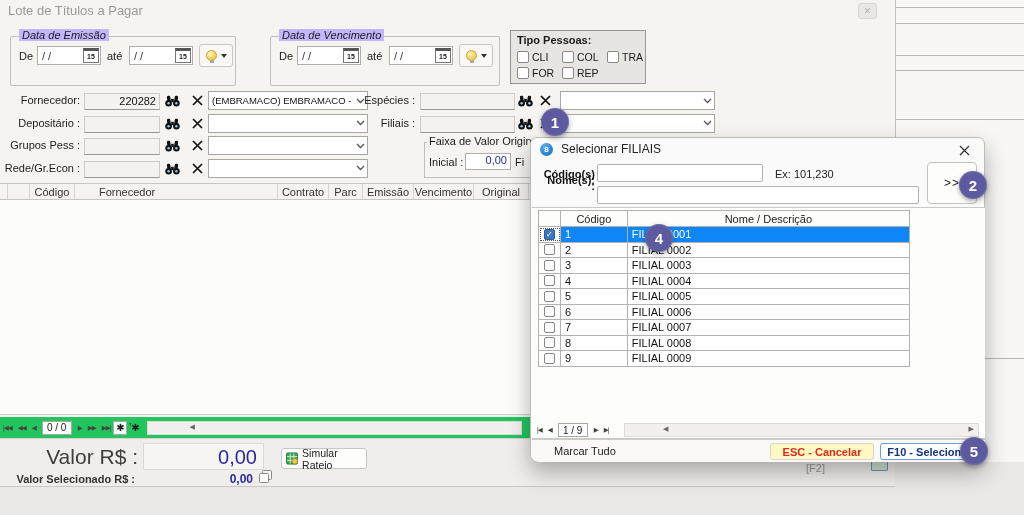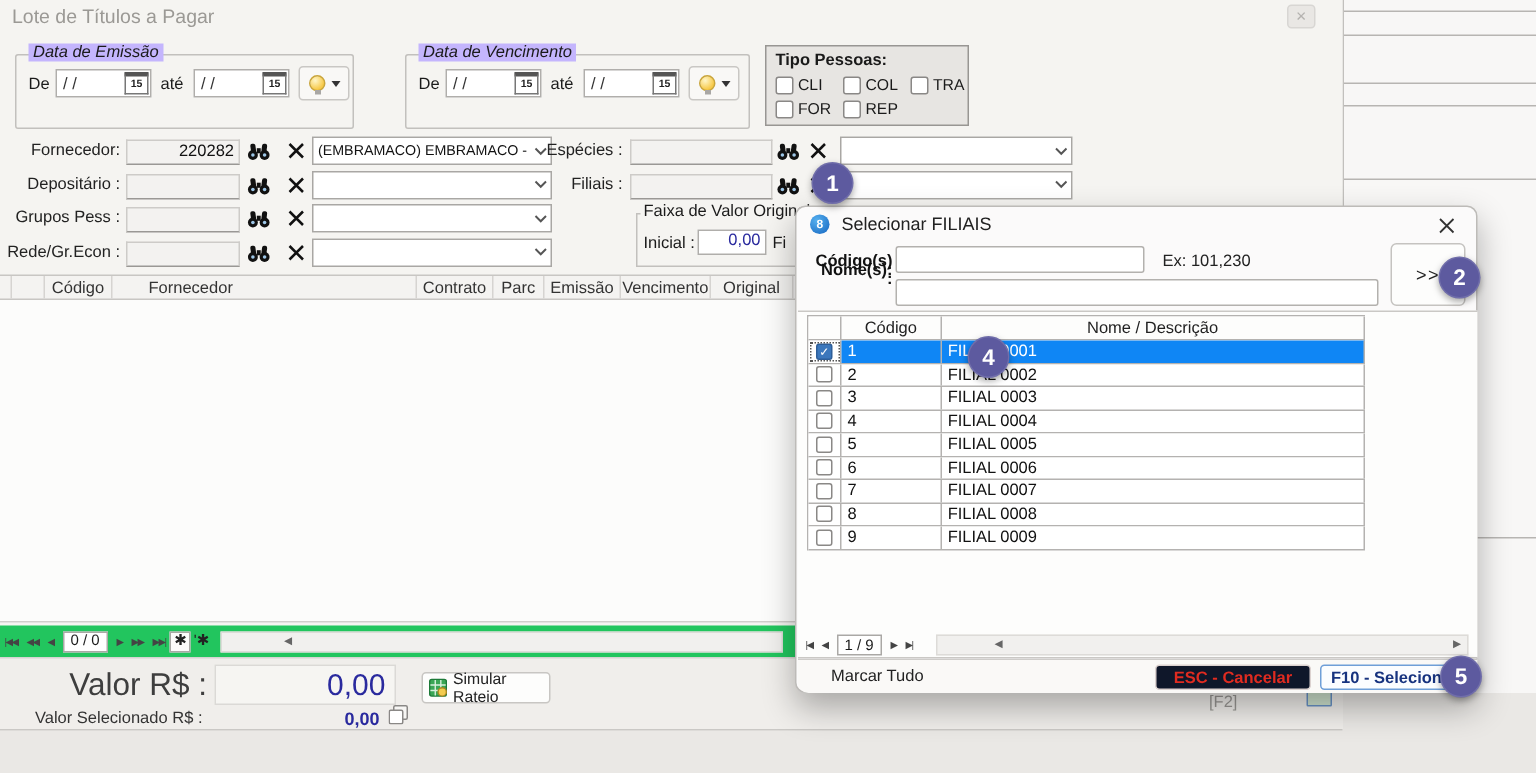--- a/index.html
+++ b/index.html
@@ -88,21 +88,21 @@
   
   #totals { position:absolute; left:0; top:438px; width:895px; height:48px; background:#f0eeeb;
             border-top:1px solid #d6d4d1; }
   #valor-label { position:absolute; left:0; top:6px; width:138px; text-align:right; font-size:21px; color:#3e3e3e; }
   #valor-value { position:absolute; left:143px; top:4px; width:121px; height:27px; background:#f6f5f2;
                  border:1px solid #dbd9d6; font-size:20px; color:#2a2a9e; text-align:right;
                  padding:2px 6px 0 0; }
   #simular-btn { position:absolute; left:281px; top:9px; width:86px; height:21px; background:#fdfdfc;
                  border:1px solid #c8c6c3; border-radius:3px; display:flex; align-items:center;
                  gap:4px; padding-left:4px; font-size:10.5px; color:#222; }
-  #sel-label { position:absolute; left:0; top:34px; width:135px; text-align:right; font-weight:normal;
+  #sel-label { position:absolute; left:0; top:34px; width:135px; text-align:right; font-weight:bold;
                font-size:11px; color:#333; }
   #sel-value { position:absolute; left:185px; top:33px; width:68px; text-align:right; font-weight:bold;
                font-size:12px; color:#2a2a9e; }
   #copy-icon { position:absolute; left:259px; top:31px; }
   #f2-hint { position:absolute; left:806px; top:23px; color:#9a9895; font-size:11px; }
   #f2-icon { position:absolute; left:871px; top:21px; width:17px; height:11px; background:#cfe3cf;
              border:1px solid #6a93c8; border-radius:1px; }
 
   
   #dialog { position:absolute; left:530px; top:137px; width:455px; height:325px; background:#fbfafa;
@@ -137,21 +137,21 @@
   .frow.sel .fcheckcell { outline:1px dotted #555; outline-offset:-2px; }
   .fcheck { width:11px; height:11px; background:#fff; border:1px solid #8a8886; border-radius:2px;
             font-size:8px; color:#fff; display:flex; align-items:center; justify-content:center; }
   .fcheck.on { background:#3b77bc; border-color:#2d5e99; }
   #dlg-pager { position:absolute; left:2px; top:214px; height:16px; display:flex; align-items:center; }
   #dlg-track { position:absolute; left:92px; right:6px; top:215px; height:14px; background:#f1f0ee;
                border:1px solid #dddbd8; }
   #dlg-bottombar { position:absolute; left:0; top:301px; width:453px; height:23px; background:#faf9f7;
                    border-top:1px solid #ceccc9; border-radius:0 0 7px 7px; margin-left:1px; }
   #marcar-tudo { position:absolute; left:22px; top:5px; font-size:11px; color:#222; }
-  #esc-btn { position:absolute; left:238px; top:3px; width:104px; height:17px; background:#0f172a;
+  #esc-btn { position:absolute; left:238px; top:3px; width:104px; height:17px; background:#fef9c3;
              border:1px solid #dcd2d0; border-radius:3px; color:#e02b20; font-weight:bold; font-size:11px;
              display:flex; align-items:center; justify-content:center; }
   #f10-btn { position:absolute; left:348px; top:3px; width:99px; height:17px; background:#fbfdff;
              border:1px solid #6f9fd8; border-radius:3px; color:#17337f; font-weight:bold; font-size:11px;
              display:flex; align-items:center; justify-content:center; white-space:nowrap; overflow:hidden; }
 
   
   .badge { position:absolute; width:28px; height:28px; border-radius:50%; background:#5d5a9f; color:#fff;
            font-weight:bold; font-size:15px; display:flex; align-items:center; justify-content:center;
            box-shadow:0 2px 5px rgba(0,0,0,.35), inset 0 0 0 1px rgba(255,255,255,.12); z-index:50; }

